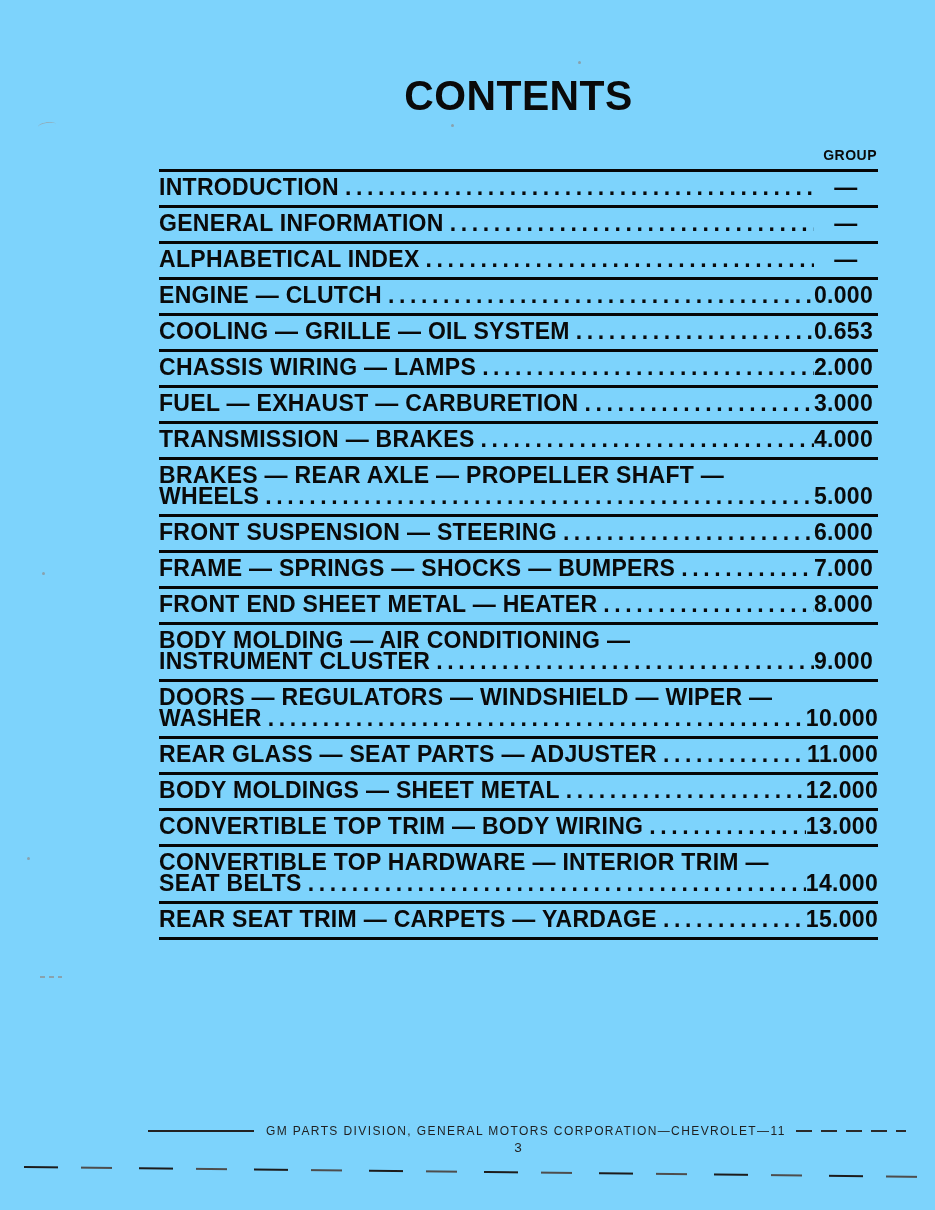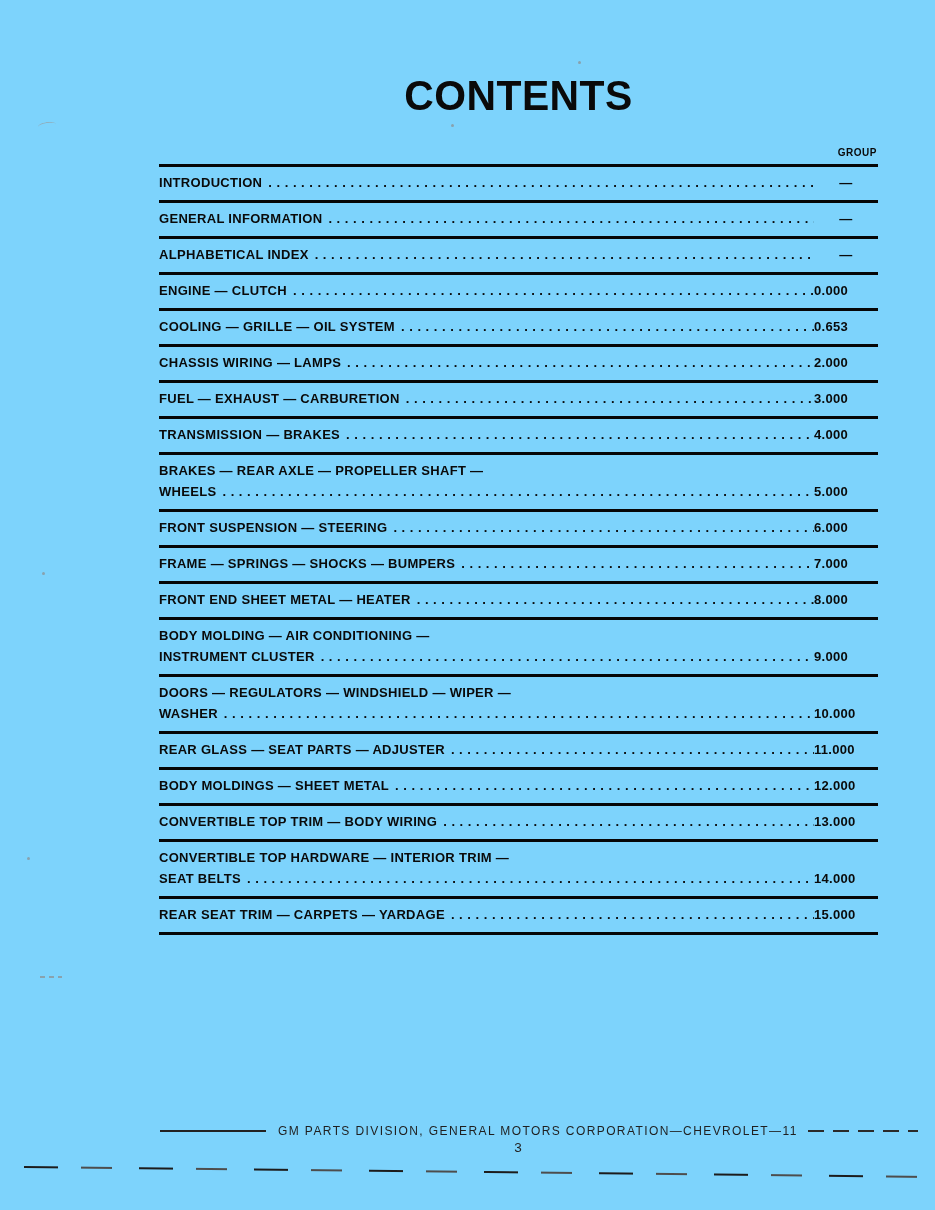--- a/index.html
+++ b/index.html
@@ -19,49 +19,49 @@
     font-weight:bold;
     letter-spacing:0.5px;
     line-height:1;
     transform:scaleX(0.95);
   }
   .group-header{
     margin-top:30px;
     margin-bottom:6px;
     padding-right:1px;
     text-align:right;
-    font-size:10px;
+    font-size:14px;
     font-weight:bold;
     letter-spacing:.5px;
   }
   .toc{border-top:3px solid #060606;}
   .toc-row{border-bottom:3px solid #060606;padding:5px 0 7px;}
   .toc-pre,.toc-line{
     font-weight:bold;
-    font-size:13px;
+    font-size:23px;
     line-height:21px;
     letter-spacing:.3px;
   }
   .toc-line{display:flex;align-items:baseline;}
   .toc-label{white-space:nowrap;flex:0 0 auto;}
   .leader{
     flex:1 1 auto;
     overflow:hidden;
     white-space:nowrap;
     margin-left:6px;
     letter-spacing:4.6px;
     font-weight:bold;
   }
   .leader::before{
     content:"..........................................................................................................................";
   }
   .toc-group{flex:0 0 auto;min-width:64px;text-align:left;white-space:nowrap;}
   .toc-group.dash{text-align:center;}
   .footer{
-    position:absolute;top:1122px;left:160px;width:719px;height:18px;
+    position:absolute;top:1122px;left:148px;width:719px;height:18px;
     display:flex;align-items:center;
   }
   .footer-rule{flex:0 0 auto;width:106px;height:2px;background:#222;}
   .footer-text{
     flex:0 0 auto;
     margin:0 10px 0 12px;
     font-size:12px;
     letter-spacing:1.4px;
     color:#1f1f1f;
     white-space:nowrap;

